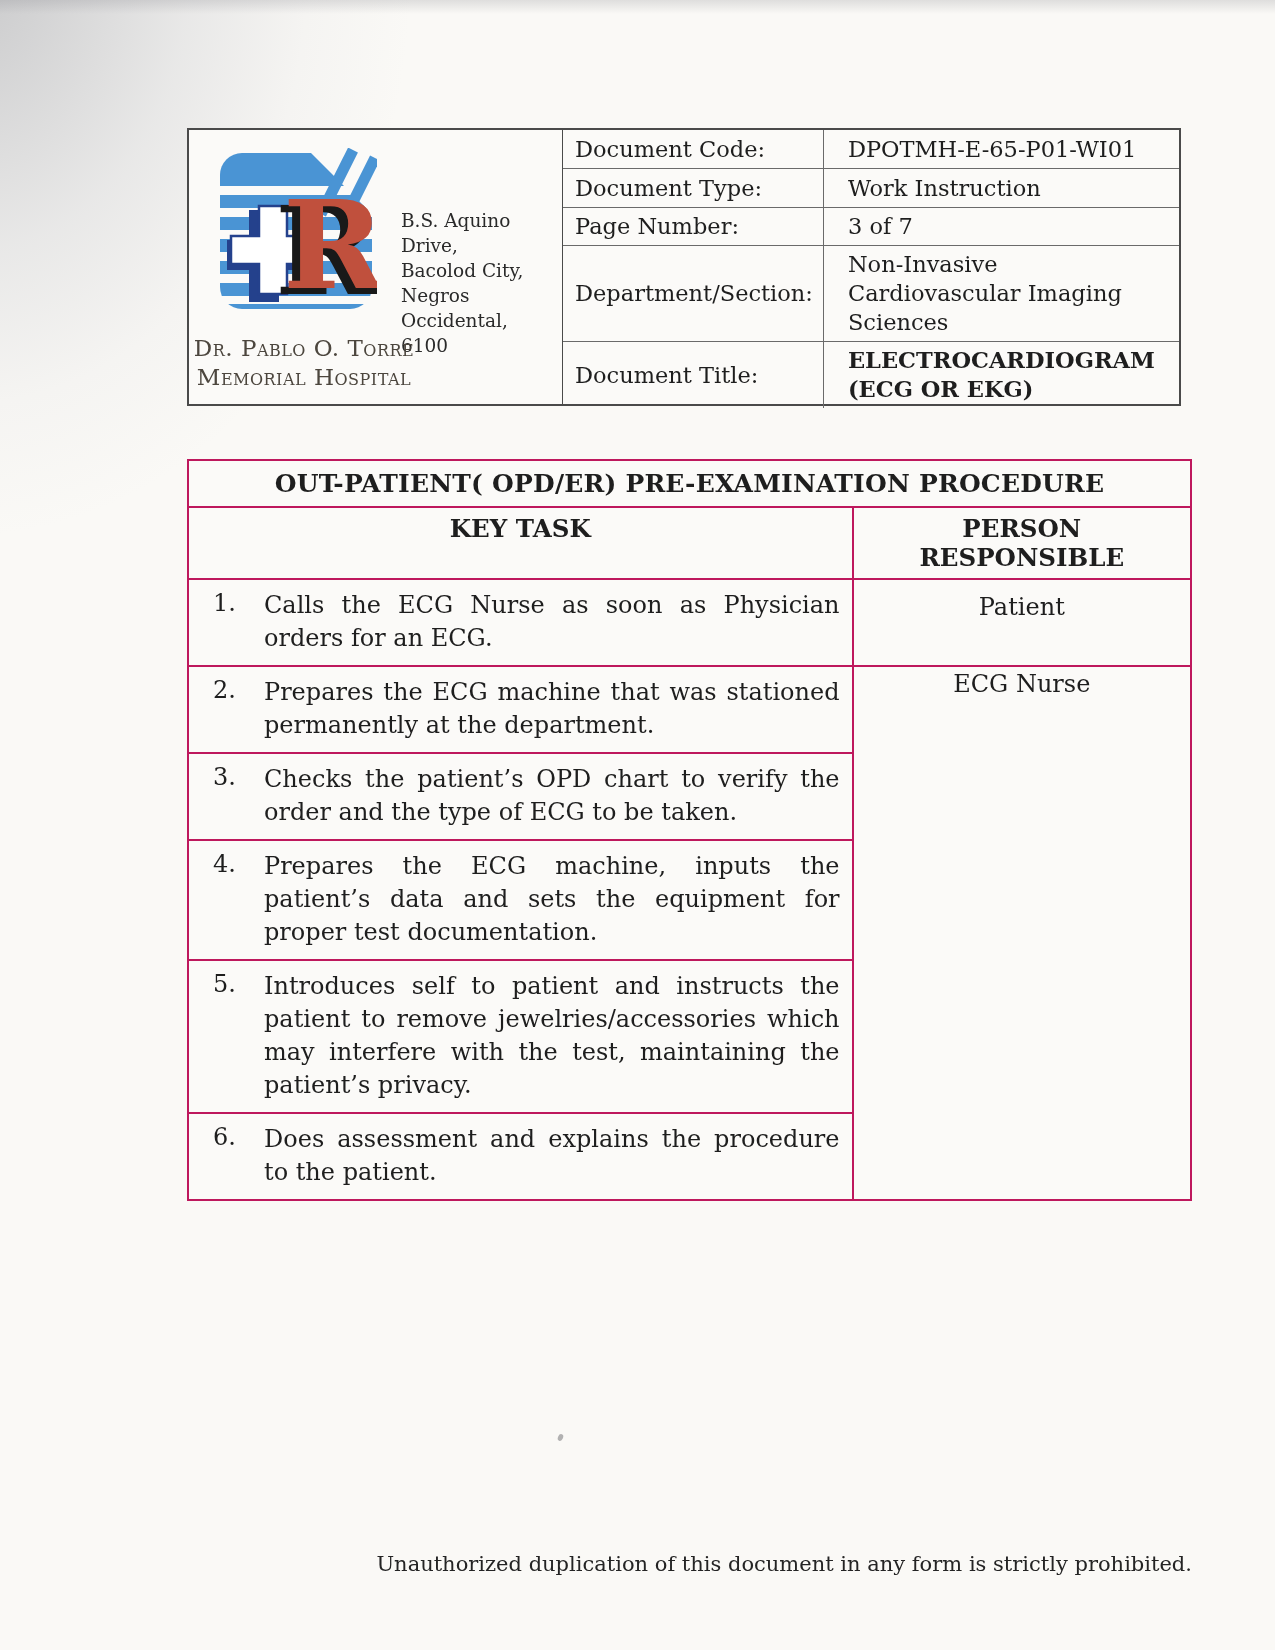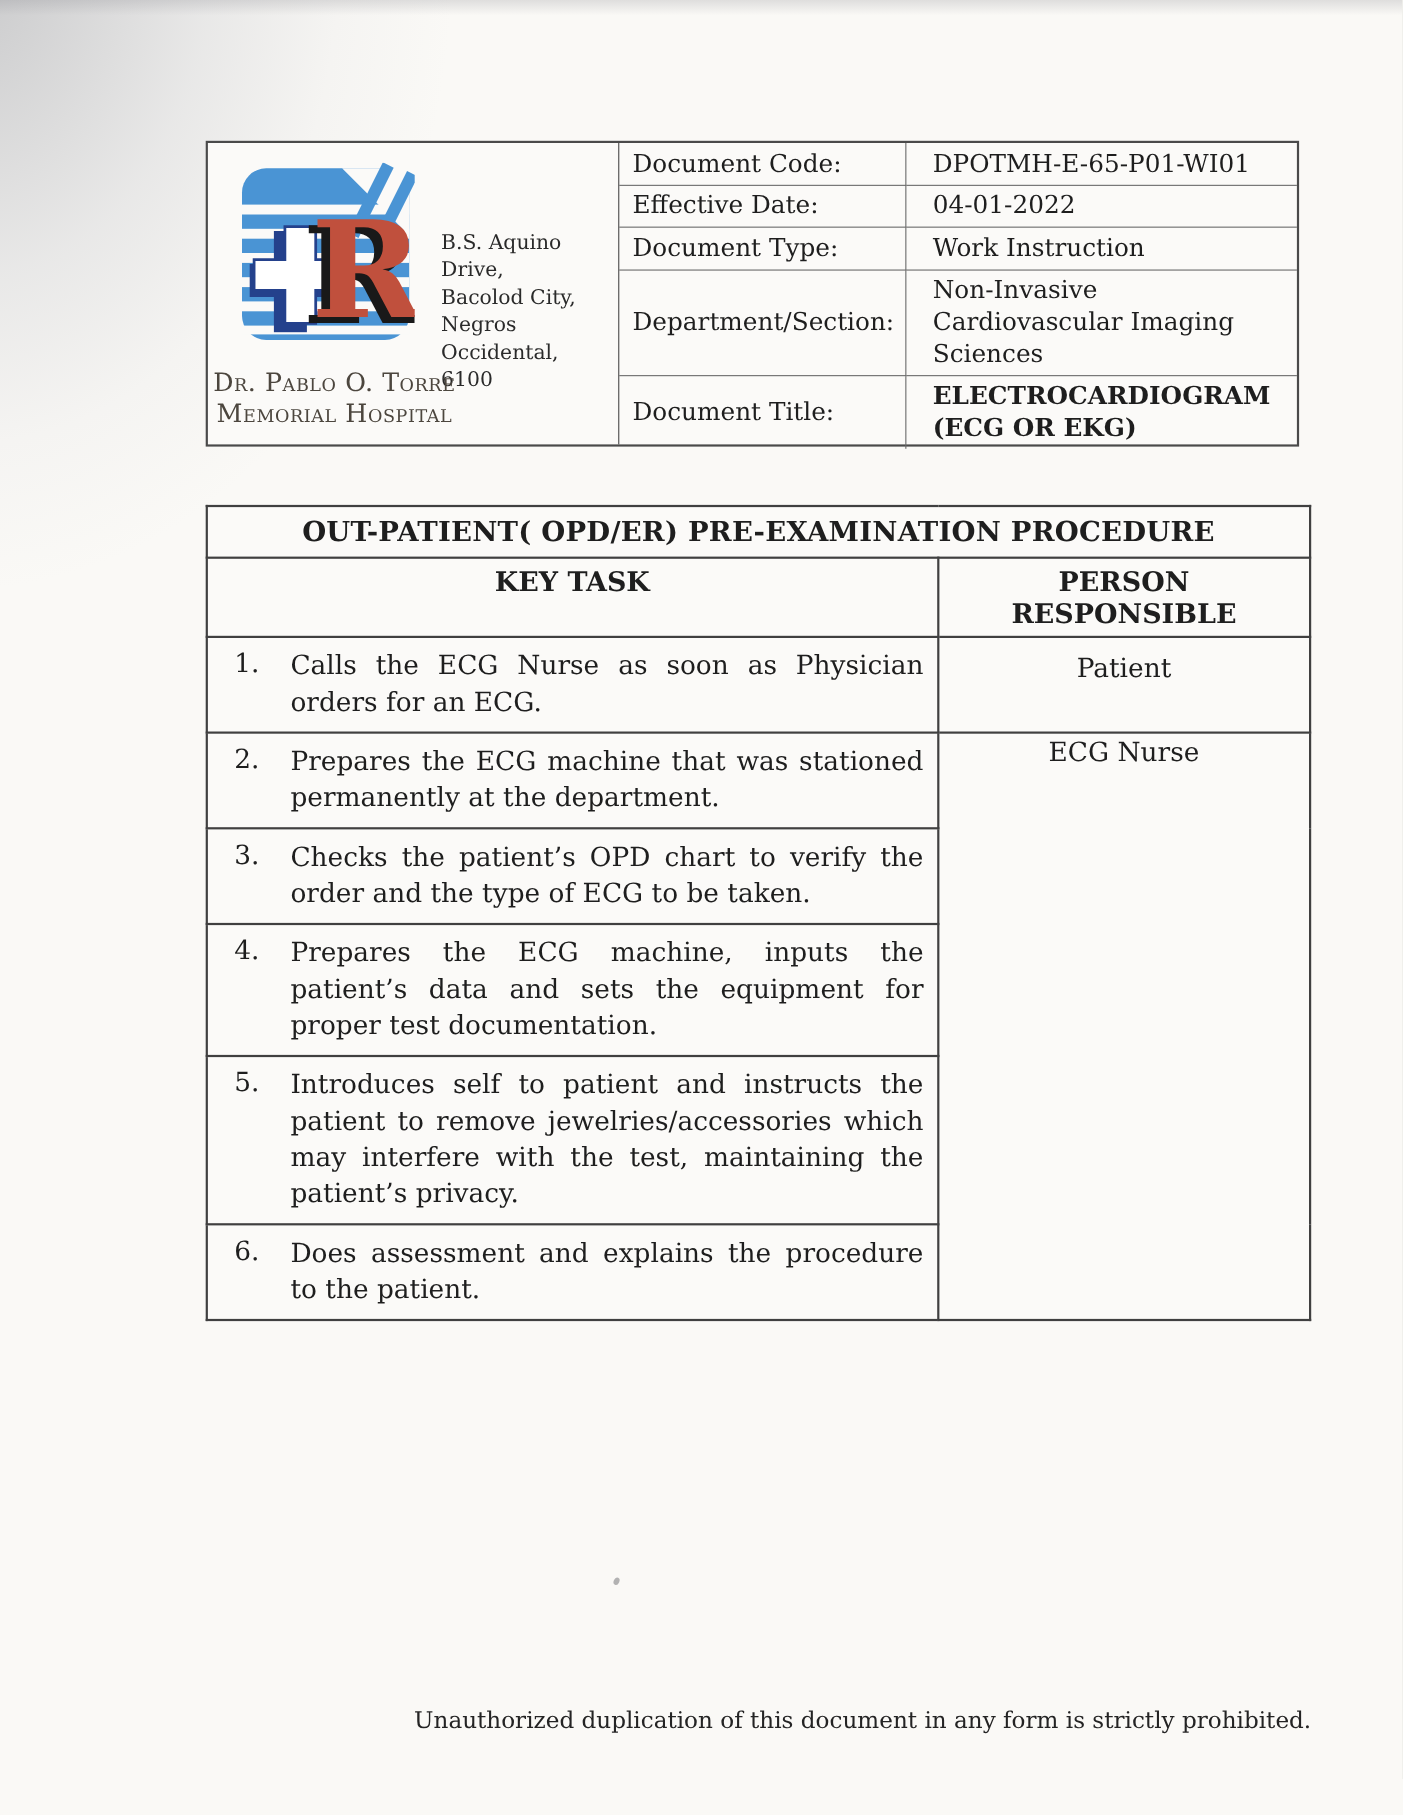--- a/index.html
+++ b/index.html
@@ -69,21 +69,21 @@
   .meta .bold-val{font-weight:bold;}
 
   
   .procedure{
     position:absolute;left:187px;top:459px;width:1005px;
     border-collapse:collapse;
     background:#fbfaf8;
     font-size:24px;
   }
   .procedure td,.procedure th{
-    border:2px solid #404040;
+    border:2px solid #be185d;
     vertical-align:top;
   }
   .procedure .title-cell{
     text-align:center;font-weight:bold;font-size:25px;
     padding:8px 6px;letter-spacing:0.2px;
   }
   .procedure .col-head{
     text-align:center;font-weight:bold;font-size:24.5px;
     padding:6px 4px;
   }
@@ -162,27 +162,27 @@
         <div>Memorial Hospital</div>
       </div>
     </div>
 
     <table class="meta">
       <tbody>
           <tr class="r0">
         <td class="lbl">Document Code:</td>
         <td class="val">DPOTMH-E-65-P01-WI01</td>
       </tr>
-      <tr class="r1">
-        <td class="lbl">Effective Date:</td>
-        <td class="val">04-01-2022</td>
-      </tr>
       <tr class="r2">
         <td class="lbl">Document Type:</td>
         <td class="val">Work Instruction</td>
+      </tr>
+      <tr class="r3">
+        <td class="lbl">Page Number:</td>
+        <td class="val">3 of 7</td>
       </tr>
       <tr class="r4">
         <td class="lbl">Department/Section:</td>
         <td class="val">Non-Invasive Cardiovascular Imaging Sciences</td>
       </tr>
       <tr class="r5">
         <td class="lbl">Document Title:</td>
         <td class="val bold-val">ELECTROCARDIOGRAM (ECG OR EKG)</td>
       </tr>
     </tbody>

